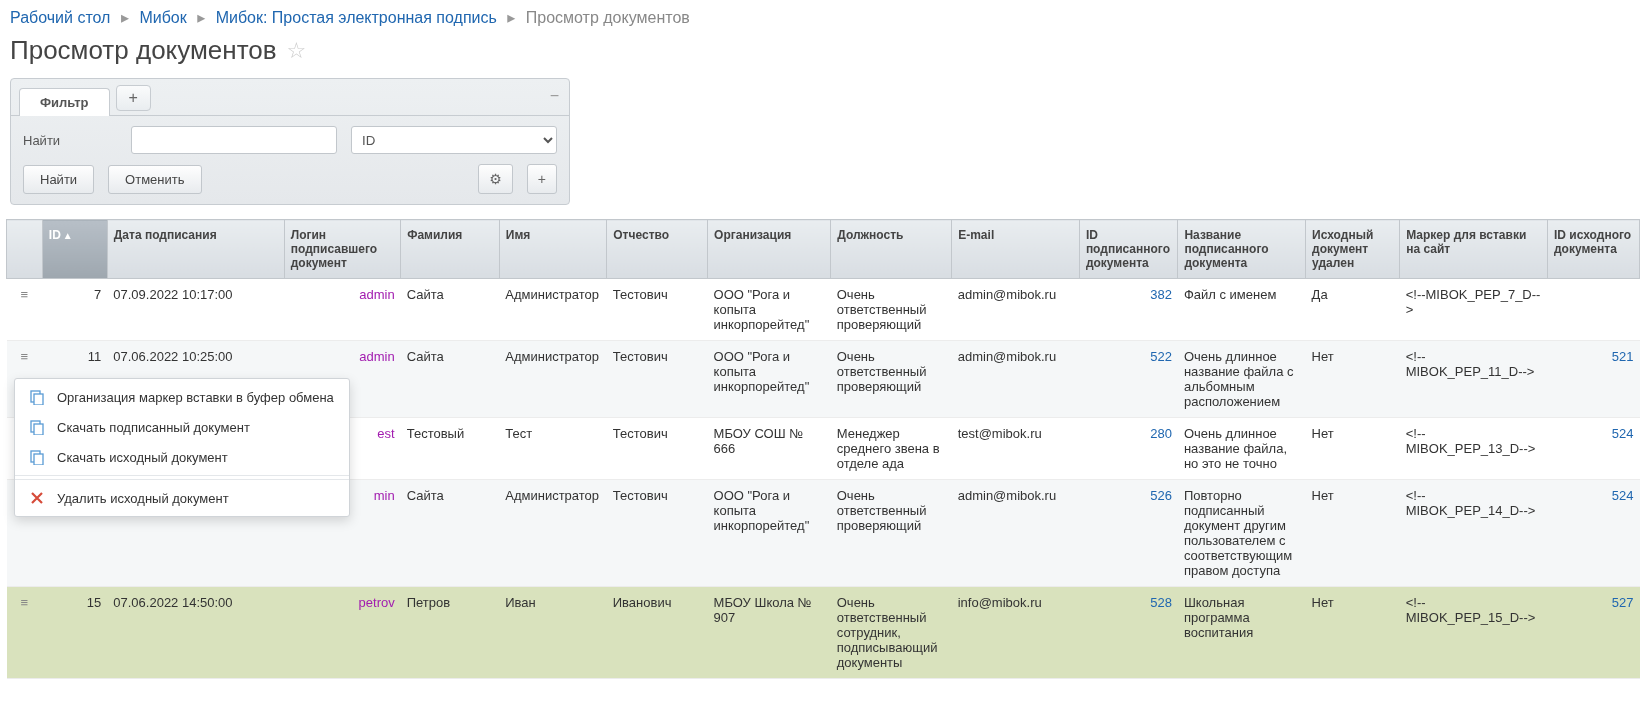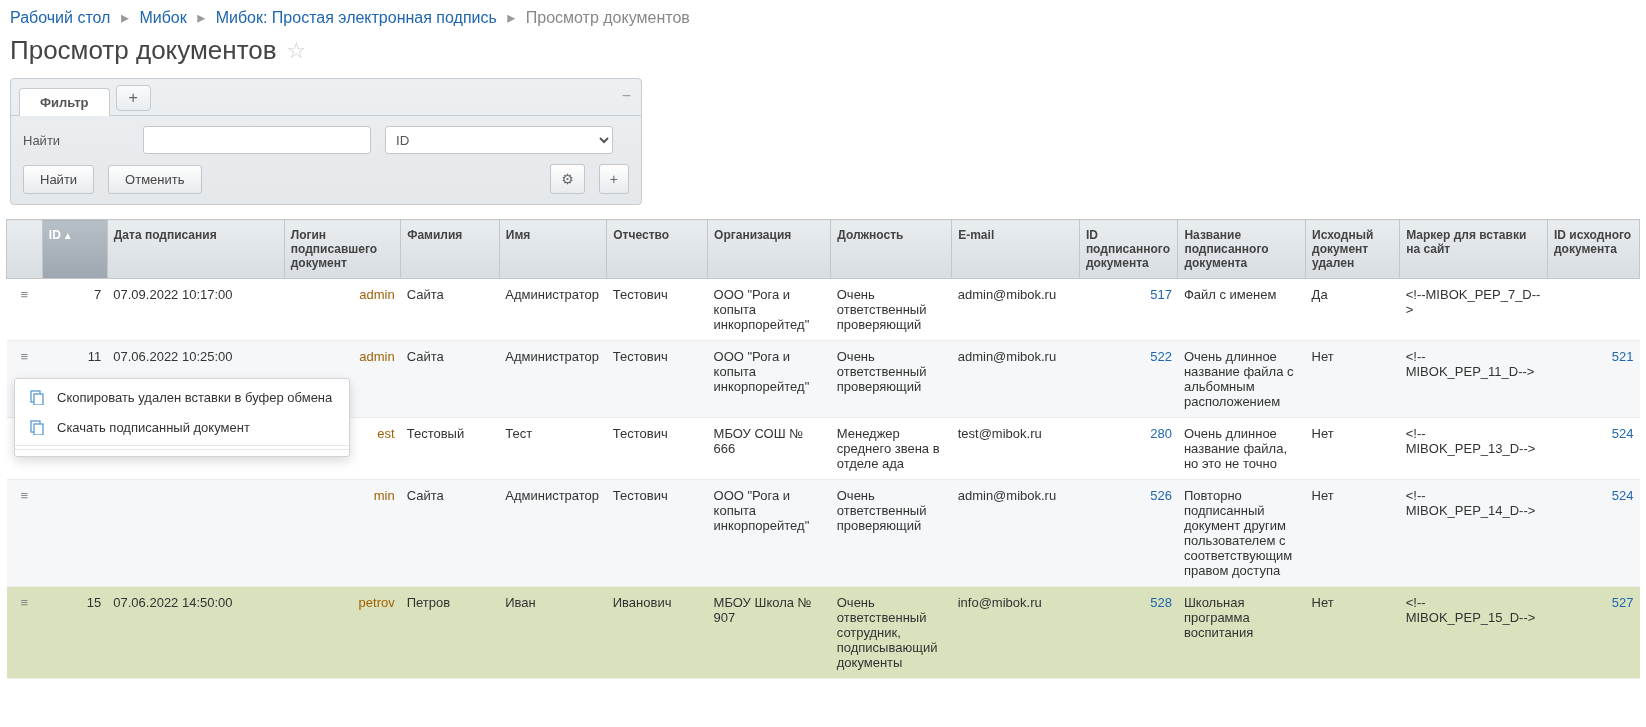--- a/index.html
+++ b/index.html
@@ -18,21 +18,21 @@
   .breadcrumb .crumb.current { color: #888; cursor: default; }
 
   
   .page-title-row { display: flex; align-items: center; padding: 4px 10px 12px; }
   .page-title { font-size: 26px; font-weight: 400; color: #444; margin: 0; }
   .star-icon { margin-left: 10px; color: #ccc; font-size: 22px; cursor: pointer; }
 
   
   .filter-panel {
     margin: 0 0 14px 10px;
-    width: 632px;
+    width: 560px;
     background: linear-gradient(#edf0f2,#e5e8eb);
     border: 1px solid #c7ccd1;
     border-radius: 4px;
     position: relative;
   }
   .filter-tabs { display: flex; align-items: flex-end; border-bottom: 1px solid #c7ccd1; padding-left: 8px; }
   .filter-tab {
     background: #fff;
     border: 1px solid #c7ccd1;
     border-bottom: none;
@@ -109,21 +109,21 @@
     vertical-align: top;
     font-size: 13px;
     border-bottom: 1px solid #ececec;
     overflow-wrap: break-word;
   }
   table.data tr.row-odd td { background: #fff; }
   table.data tr.row-even td { background: #f5f7f8; }
   table.data tr.row-selected td { background: #d9e2bd; }
   .menu-cell { color: #888; font-size: 16px; cursor: pointer; text-align: center; }
   .num-right { text-align: right; }
-  .login-link { color: #a16207; cursor: pointer; }
+  .login-link { color: #a21caf; cursor: pointer; }
   .doc-id-link { color: #2067b0; cursor: pointer; }
   .sort-arrow { font-size: 10px; margin-left: 2px; }
 
   
   .context-menu {
     position: absolute;
     left: 14px; top: 378px;
     width: 336px;
     background: #fff;
     border: 1px solid #d0d4d8;
@@ -244,21 +244,21 @@
           <td class="menu-cell">≡</td>
           <td class="num-right">7</td>
           <td>07.09.2022 10:17:00</td>
           <td class="num-right"><span class="login-link">admin</span></td>
           <td>Сайта</td>
           <td>Администратор</td>
           <td>Тестович</td>
           <td>ООО "Рога и копыта инкорпорейтед"</td>
           <td>Очень ответственный проверяющий</td>
           <td>admin@mibok.ru</td>
-          <td class="num-right"><span class="doc-id-link">517</span></td>
+          <td class="num-right"><span class="doc-id-link">382</span></td>
           <td>Файл с именем</td>
           <td>Да</td>
           <td>&lt;!--MIBOK_PEP_7_D--&gt;</td>
           <td class="num-right"></td>
         </tr>
         <tr class="row-even">
           <td class="menu-cell">≡</td>
           <td class="num-right">11</td>
           <td>07.06.2022 10:25:00</td>
           <td class="num-right"><span class="login-link">admin</span></td>
@@ -330,26 +330,43 @@
 </div>
 
 <div class="context-menu">
   <div class="cm-item">
     <span class="cm-icon">
         <svg viewBox="0 0 16 16">
           <rect x="2" y="2" width="9" height="11" fill="none" stroke="#5a9bd5" stroke-width="1.3"></rect>
           <rect x="5" y="5" width="9" height="11" fill="#fff" stroke="#5a9bd5" stroke-width="1.3"></rect>
         </svg>
       </span>
-    <span>Скопировать удален вставки в буфер обмена</span>
+    <span>Организация маркер вставки в буфер обмена</span>
   </div>
   <div class="cm-item">
     <span class="cm-icon">
         <svg viewBox="0 0 16 16">
           <rect x="2" y="2" width="9" height="11" fill="none" stroke="#5a9bd5" stroke-width="1.3"></rect>
           <rect x="5" y="5" width="9" height="11" fill="#fff" stroke="#5a9bd5" stroke-width="1.3"></rect>
         </svg>
       </span>
     <span>Скачать подписанный документ</span>
   </div>
+  <div class="cm-item">
+    <span class="cm-icon">
+        <svg viewBox="0 0 16 16">
+          <rect x="2" y="2" width="9" height="11" fill="none" stroke="#5a9bd5" stroke-width="1.3"></rect>
+          <rect x="5" y="5" width="9" height="11" fill="#fff" stroke="#5a9bd5" stroke-width="1.3"></rect>
+        </svg>
+      </span>
+    <span>Скачать исходный документ</span>
+  </div>
   <div class="cm-sep"></div>
   <div class="cm-sep"></div>
+  <div class="cm-item">
+    <span class="cm-icon">
+        <svg viewBox="0 0 16 16">
+          <path d="M3 3 L13 13 M13 3 L3 13" stroke="#d64b3a" stroke-width="2.2"></path>
+        </svg>
+      </span>
+    <span>Удалить исходный документ</span>
+  </div>
 </div>
 
 </body></html>

